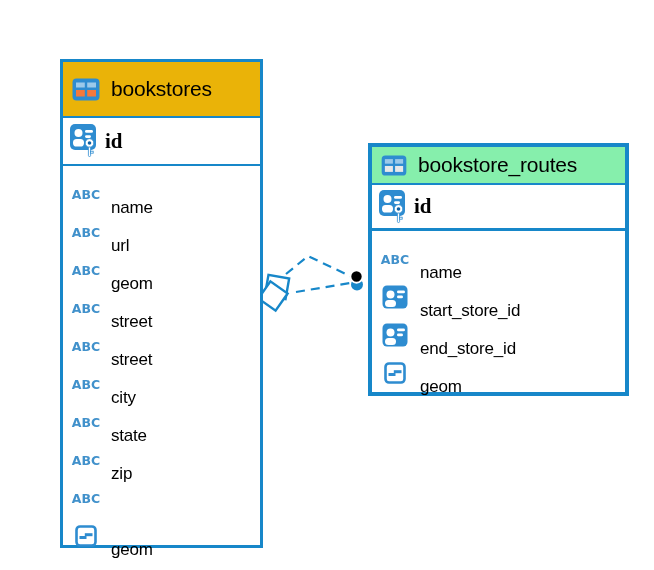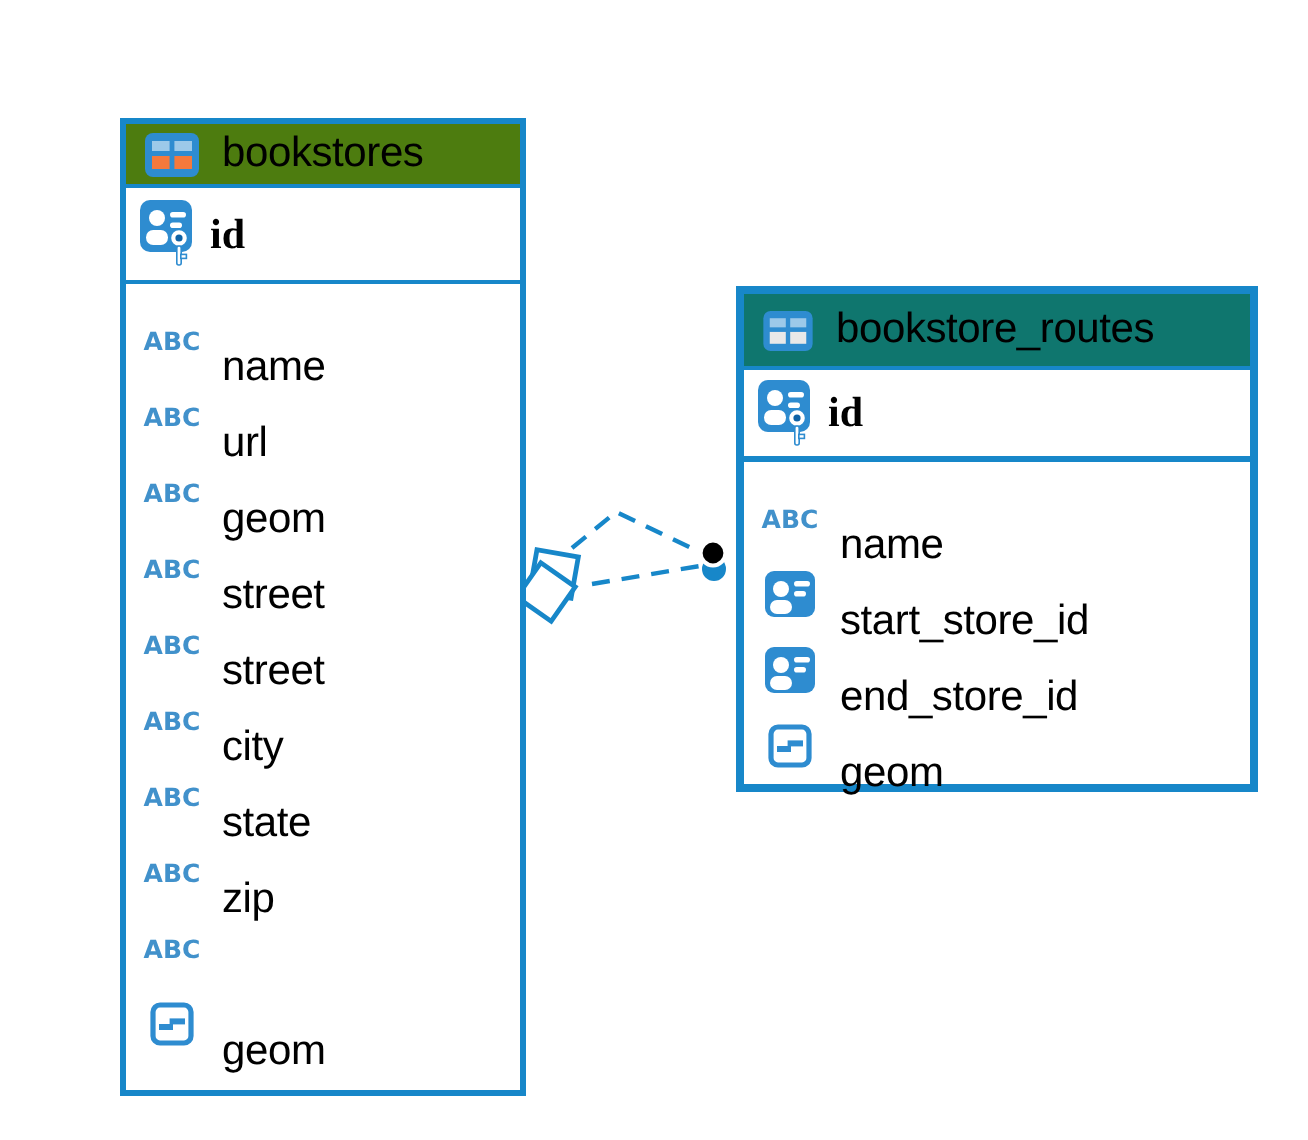--- a/index.html
+++ b/index.html
@@ -16,22 +16,22 @@
     border:3px solid #1787C9;
   }
   .etable.left{left:60px;top:59px;width:203px;height:489px;}
   .etable.right{left:368px;top:143px;width:261px;height:253px;border-width:4px;}
 
   .thead{
     display:flex;align-items:center;gap:11px;
     padding-left:9px;box-sizing:border-box;
     border-bottom:2px solid #1787C9;
   }
-  .etable.left  .thead{height:32px;background:#4d7c0f;}
-  .etable.right .thead{height:38px;background:#0f766e;}
+  .etable.left  .thead{height:56px;background:#eab308;}
+  .etable.right .thead{height:38px;background:#86efac;}
   .ttitle{font-size:21px;color:#000;letter-spacing:-0.2px;white-space:nowrap;}
 
   .pkrow{
     display:flex;align-items:center;gap:8px;
     padding-left:6px;box-sizing:border-box;
     border-bottom:2px solid #1787C9;
     font-family:Liberation Serif, serif;
   }
   .etable.left  .pkrow{height:48px;}
   .etable.right .pkrow{height:46px;border-bottom-width:3px;}
@@ -43,21 +43,21 @@
     padding-left:7px;box-sizing:border-box;
   }
   .type-icon{
     width:32px;min-width:32px;display:inline-flex;
     align-items:center;justify-content:center;text-align:right;
   }
   .type-icon.abc{
     font-size:12.5px;font-weight:800;color:#4191CB;
     letter-spacing:0;font-family:"DejaVu Sans",sans-serif;
   }
-  .col-label{font-size:21px;color:#000;white-space:nowrap;letter-spacing:-0.2px;margin-top:28px;}
+  .col-label{font-size:17px;color:#000;white-space:nowrap;letter-spacing:-0.2px;margin-top:28px;}
 
   .icon-wrap{display:inline-flex;align-items:center;}
 
   
   svg.connector{position:absolute;left:0;top:0;pointer-events:none;}
   .dash{stroke:#1787C9;stroke-width:2.2;stroke-dasharray:9 6;fill:none;}
   .diamond{fill:#ffffff;stroke:#1787C9;stroke-width:2.4;}
 </style>
 </head>
 <body>

